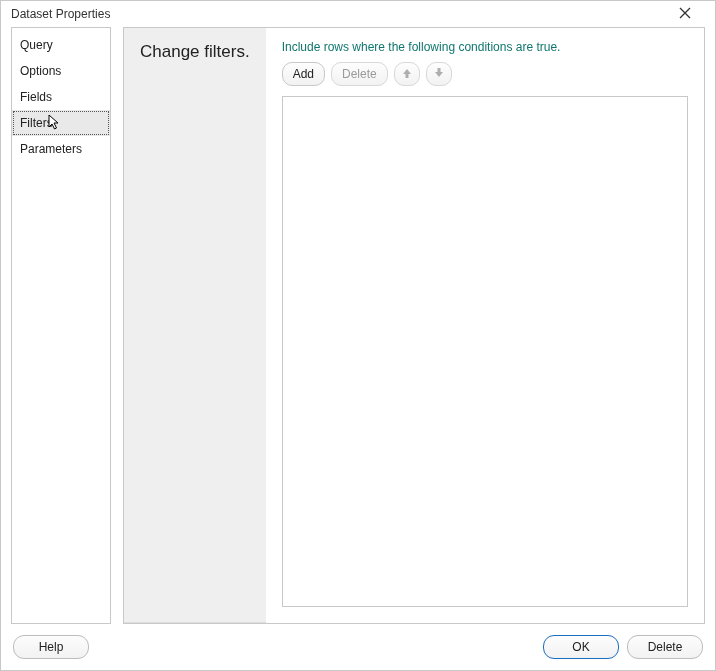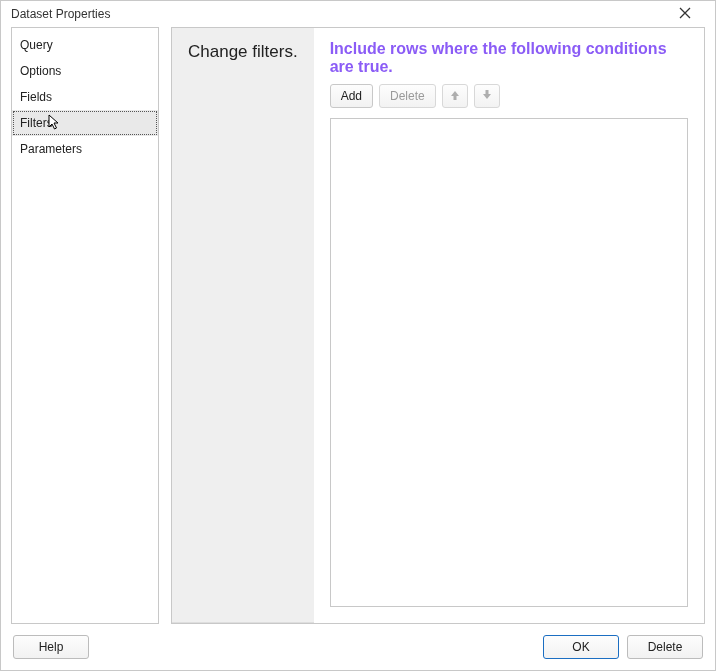--- a/index.html
+++ b/index.html
@@ -35,21 +35,21 @@
 
   .body {
     flex: 1;
     display: flex;
     padding: 0 10px 0 10px;
     gap: 12px;
     min-height: 0;
   }
 
   .sidebar {
-    width: 148px;
+    width: 100px;
     border: 1px solid #c8c8c8;
     background: #fff;
     padding-top: 4px;
     overflow: hidden;
   }
   .sidebar-item {
     padding: 6px 8px;
     font-size: 12px;
     cursor: pointer;
     color: #222;
@@ -84,34 +84,34 @@
     font-weight: 400;
     color: #222;
   }
   .main-content {
     padding: 12px 16px 16px 16px;
     flex: 1;
     display: flex; flex-direction: column;
     min-height: 0;
   }
   .instruction {
-    font-size: 16px;
-    font-weight: 700;
+    font-size: 12px;
+    font-weight: 400;
     margin: 0 0 8px 0;
-    color: #8b5cf6;
+    color: #0f766e;
   }
   .toolbar {
     display: flex; gap: 6px;
     margin-bottom: 10px;
   }
   .tbtn {
     height: 24px;
     border: 1px solid #c8c8c8;
     background: linear-gradient(#fdfdfd,#f2f2f2);
-    border-radius: 3px;
+    border-radius: 10px;
     padding: 0 10px;
     font-size: 12px;
     display: flex; align-items: center; justify-content: center;
     cursor: pointer;
     color: #222;
   }
   .tbtn.icon-only { padding: 0; width: 26px; }
   .tbtn.disabled {
     color: #9a9a9a;
     border-color: #d8d8d8;
@@ -131,21 +131,21 @@
     display: flex; align-items: center;
     padding: 0 12px;
     gap: 8px;
   }
   .footer .spacer { flex: 1; }
   .btn {
     min-width: 76px;
     height: 24px;
     border: 1px solid #bcbcbc;
     background: linear-gradient(#fdfdfd,#f2f2f2);
-    border-radius: 3px;
+    border-radius: 11px;
     font-size: 12px;
     display: flex; align-items: center; justify-content: center;
     cursor: pointer;
     color: #222;
   }
   .btn.primary {
     border-color: #1b6ec2;
   }
 </style>
 </head>

